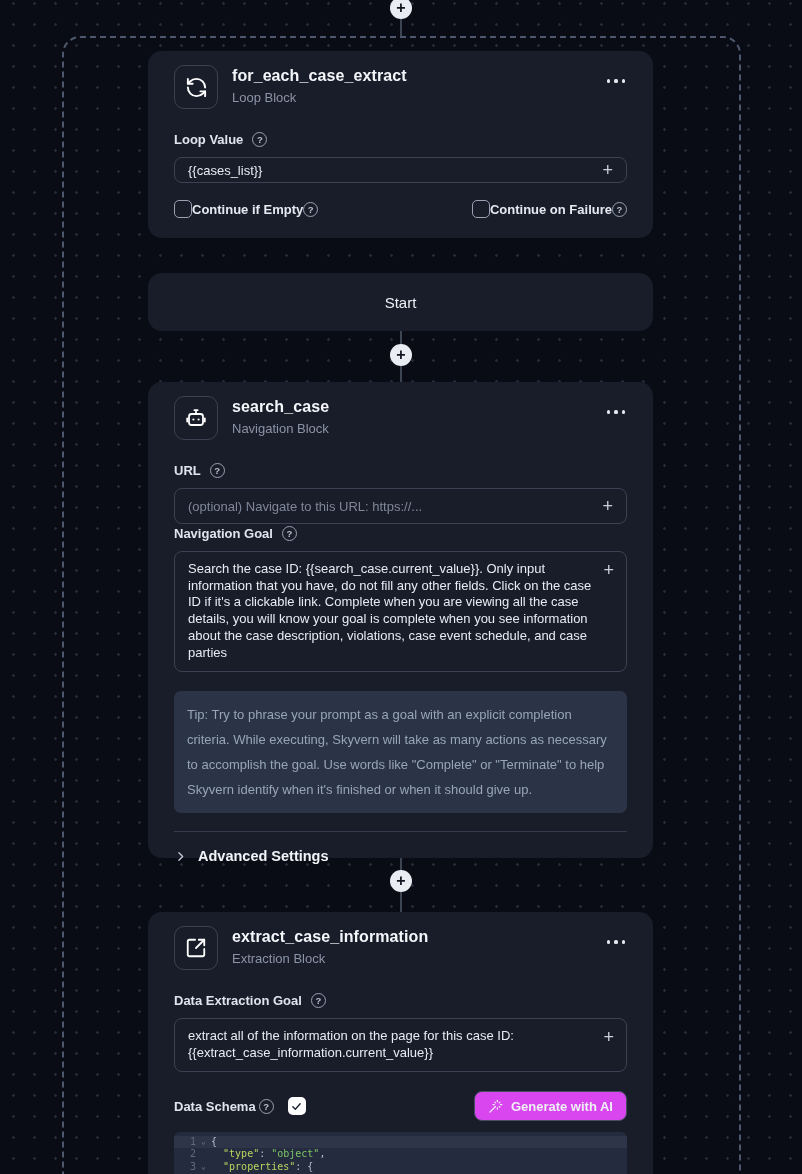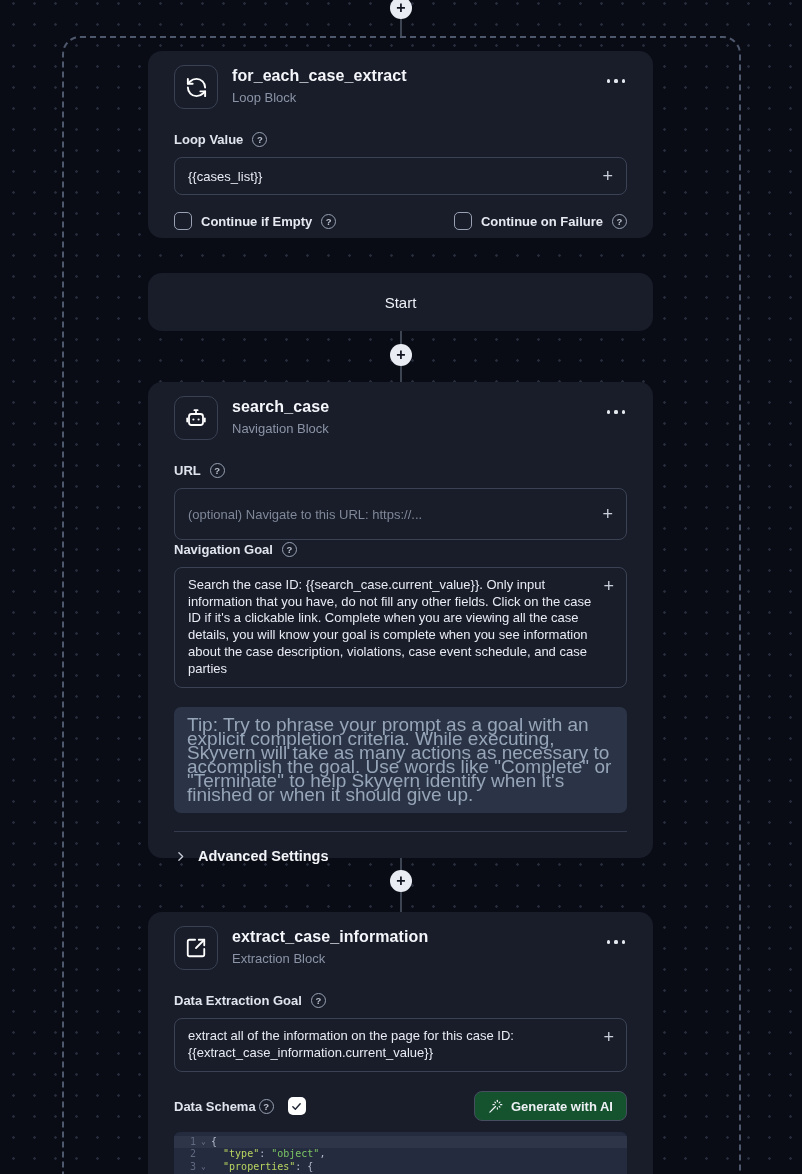--- a/index.html
+++ b/index.html
@@ -37,54 +37,54 @@
   .block-title{font-size:16px;font-weight:600;color:#f4f6fa;letter-spacing:.1px;}
   .block-subtitle{font-size:13px;color:var(--muted,#8b94a6);margin-top:5px;}
   .menu-dots{display:flex;gap:4px;margin-top:12px;cursor:pointer;padding:2px;}
   .menu-dots i{width:3.5px;height:3.5px;border-radius:1.5px;background:#e4e8ef;}
 
   .field-label-row{display:flex;align-items:center;gap:9px;font-size:13px;font-weight:600;color:#e0e4ec;}
   .help-icon{width:15px;height:15px;border-radius:50%;border:1px solid #98a1b2;color:#bac0cd;
     font-size:9.5px;font-weight:600;display:flex;align-items:center;justify-content:center;cursor:pointer;}
 
   .text-input{display:flex;align-items:center;border:1px solid var(--border,#3b4254);
-    border-radius:8px;height:38px;padding:0 13px;}
+    border-radius:8px;height:26px;padding:0 13px;}
   .text-input input{flex:1;background:transparent;border:none;outline:none;color:#e8ebf2;
     font-size:13px;font-family:inherit;padding:0;}
   .text-input input::placeholder{color:#7f8798;}
   .plus-btn{color:#c9cfdb;font-size:18px;font-weight:300;cursor:pointer;line-height:1;background:none;border:none;padding:0;}
 
   .textarea-box{position:relative;border:1px solid var(--border,#3b4254);border-radius:8px;
     padding:9px 30px 9px 13px;}
   .textarea-box textarea{width:100%;background:transparent;border:none;outline:none;resize:none;
     color:#e8ebf2;font-size:13px;line-height:16.7px;font-family:inherit;padding:0;display:block;overflow:hidden;}
   .textarea-box .plus-btn{position:absolute;top:9px;right:12px;}
   #nav-goal-textarea{height:101px;}
   #extract-goal-textarea{height:34px;}
 
   .checkbox-row{display:flex;justify-content:space-between;margin-top:17px;}
-  .checkbox-group{display:flex;align-items:center;gap:9px;cursor:pointer;}
+  .checkbox-group{display:flex;align-items:center;gap:0;cursor:pointer;}
   .checkbox{width:18px;height:18px;border:1.5px solid #99a1b2;border-radius:5px;}
   .checkbox-label{font-size:13px;font-weight:600;color:#e6e9f0;}
 
   .mt-label-1{margin-top:23px;} .mt-input{margin-top:10px;}
   .mt-label-2{margin-top:2px;}
 
   .tip-box{margin-top:19px;background:var(--tip-bg,#2b3446);border-radius:7px;
-    padding:11px 13px;font-size:19px;line-height:14px;color:var(--tip-text,#97a5b9);}
+    padding:11px 13px;font-size:13px;line-height:25px;color:var(--tip-text,#97a5b9);}
   .divider{height:1px;background:#333b4c;margin-top:18px;}
   .advanced-row{display:flex;align-items:center;gap:11px;margin-top:16px;cursor:pointer;color:#c6ccd8;}
   .advanced-label{font-size:14.5px;font-weight:700;color:#f2f4f8;}
 
   .schema-row{display:flex;align-items:center;margin-top:19px;}
   .schema-left{display:flex;align-items:center;gap:9px;flex:1;}
   .checkbox-checked{width:18px;height:18px;background:#ffffff;border-radius:5px;
     display:flex;align-items:center;justify-content:center;margin-left:5px;cursor:pointer;}
   .generate-btn{display:flex;align-items:center;gap:8px;height:30px;padding:0 13px;
-    border:1px solid #464e60;border-radius:8px;background:#14532d;font-size:13px;font-weight:600;
+    border:1px solid #464e60;border-radius:8px;background:#d946ef;font-size:13px;font-weight:600;
     color:#eef0f5;cursor:pointer;font-family:inherit;}
 
   .code-editor{margin-top:11px;background:var(--editor-bg,#242b3f);border-radius:6px;
     padding:4px 0 10px;font-family:"DejaVu Sans Mono","Liberation Mono",monospace;
     font-size:10px;line-height:12.4px;}
   .code-row{display:flex;white-space:pre;align-items:center;}
   .code-row.active-line{background:rgba(255,255,255,0.05);}
   .gutter{width:22px;text-align:right;color:#5f6980;flex:0 0 auto;}
   .fold{width:15px;text-align:center;color:#727d95;font-size:8px;flex:0 0 auto;}
   .code-content{flex:1;color:#b3bac9;}
@@ -182,21 +182,21 @@
           <i></i>
           <i></i>
           <i></i>
         </div>
     </div>
 
     <div class="field-label-row mt-label-1">
       <span>URL</span>
       <span class="help-icon">?</span>
     </div>
-    <div class="text-input mt-input" style="height:52px;align-items:center;">
+    <div class="text-input mt-input" style="height:36px;align-items:center;">
       <input type="text" placeholder="(optional) Navigate to this URL: https://..." style="">
       <button class="plus-btn">+</button>
     </div>
 
     <div class="field-label-row mt-label-2">
       <span>Navigation Goal</span>
       <span class="help-icon">?</span>
     </div>
     <div class="textarea-box mt-input">
       <textarea id="nav-goal-textarea" style="">Search the case ID: {{search_case.current_value}}. Only input information that you have, do not fill any other fields. Click on the case ID if it's a clickable link. Complete when you are viewing all the case details, you will know your goal is complete when you see information about the case description, violations, case event schedule, and case parties</textarea>

